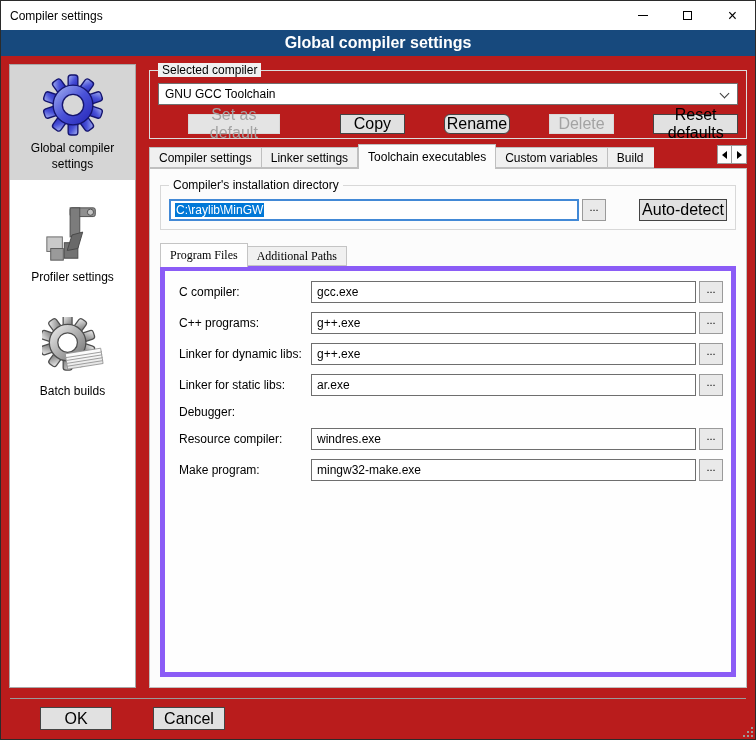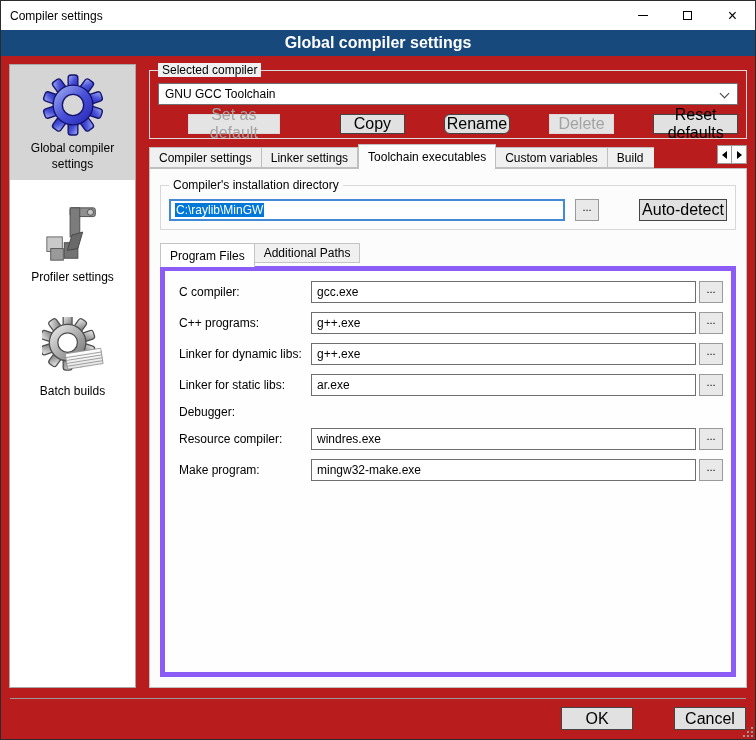--- a/index.html
+++ b/index.html
@@ -68,48 +68,48 @@
                display:flex; align-items:center; justify-content:center; cursor:default; }
   .arrow-btn + .arrow-btn { border-left:none; }
   .tri-l { width:0; height:0; border-top:4px solid transparent; border-bottom:4px solid transparent; border-right:5px solid #000; }
   .tri-r { width:0; height:0; border-top:4px solid transparent; border-bottom:4px solid transparent; border-left:5px solid #000; }
 
   
   .page { flex:1; background:#fcfcfc; border:1px solid #bfbfbf; padding:9px 10px 10px 10px;
           display:flex; flex-direction:column; min-height:0; }
   .gb-dir { margin-top:7px; padding:13px 8px 8px 8px; border-color:#d8d8d8; }
   .gb-dir .glabel { background:#fcfcfc; }
-  .dir-row { display:flex; gap:10px; }
+  .dir-row { display:flex; gap:3px; }
   .input { height:22px; background:#fff; border:1px solid #6e6e6e; display:flex; align-items:center;
            padding:0 5px; overflow:hidden; white-space:nowrap; }
   .dir-input { flex:1; border:1px solid #4289d6; box-shadow:inset 0 0 0 1px #4289d6; }
   .sel-text { background:#0078d7; color:#fff; padding:0 1px; }
   .browse { width:24px; height:22px; background:#e9e9e9; border:1px solid #9a9a9a; font-size:11px;
             display:flex; align-items:center; justify-content:center; line-height:0; padding-bottom:6px; cursor:default; }
   .autodetect { width:88px; height:22px; }
   .note { margin:5px 2px 0 2px; color:#9c1a1a; white-space:nowrap; overflow:hidden; }
 
   
-  .subtabstrip { display:flex; margin-top:13px; position:relative; z-index:2; }
+  .subtabstrip { display:flex; align-items:flex-end; margin-top:13px; position:relative; z-index:2;font-family:Liberation Serif, serif; }
   .subtab { height:20px; padding:0 9px; background:#f0f0f0; border:1px solid #c4c4c4; border-left:none;
             display:flex; align-items:center; cursor:default; }
   .subtab:first-child { border-left:1px solid #c4c4c4; }
   .subtab.active { height:24px; background:#fefefe; border-bottom:none; margin-bottom:-1px;
                    border-left:1px solid #c4c4c4; }
   .subpage { flex:1; background:#fefefe; border:5px solid #8b5cf6; padding:10px 8px 8px 14px;
              display:flex; flex-direction:column; min-height:0; }
   .frow { display:flex; align-items:center; margin-bottom:9px; }
   .frow .flabel { width:132px; flex:0 0 132px; }
   .frow .input { flex:1; }
   .frow .browse { margin-left:3px; }
   .frow .combo { flex:1; }
 
   
   .footer { flex:1; margin:0 9px; border-top:1px solid #9a9a9a; padding-top:8px;
-            display:flex; justify-content:flex-end; gap:11px; }
+            display:flex; justify-content:flex-start; gap:11px; }
   .btn-ok, .btn-cancel { width:72px; height:23px; }
   .grip { position:absolute; right:2px; bottom:2px; width:10px; height:10px; }
   .grip i { position:absolute; width:2px; height:2px; background:#9a9a9a; }
   .grip i:nth-child(1){right:0;bottom:0}.grip i:nth-child(2){right:4px;bottom:0}
   .grip i:nth-child(3){right:8px;bottom:0}.grip i:nth-child(4){right:0;bottom:4px}
   .grip i:nth-child(5){right:4px;bottom:4px}.grip i:nth-child(6){right:0;bottom:8px}
 </style>
 </head>
 <body>
 

